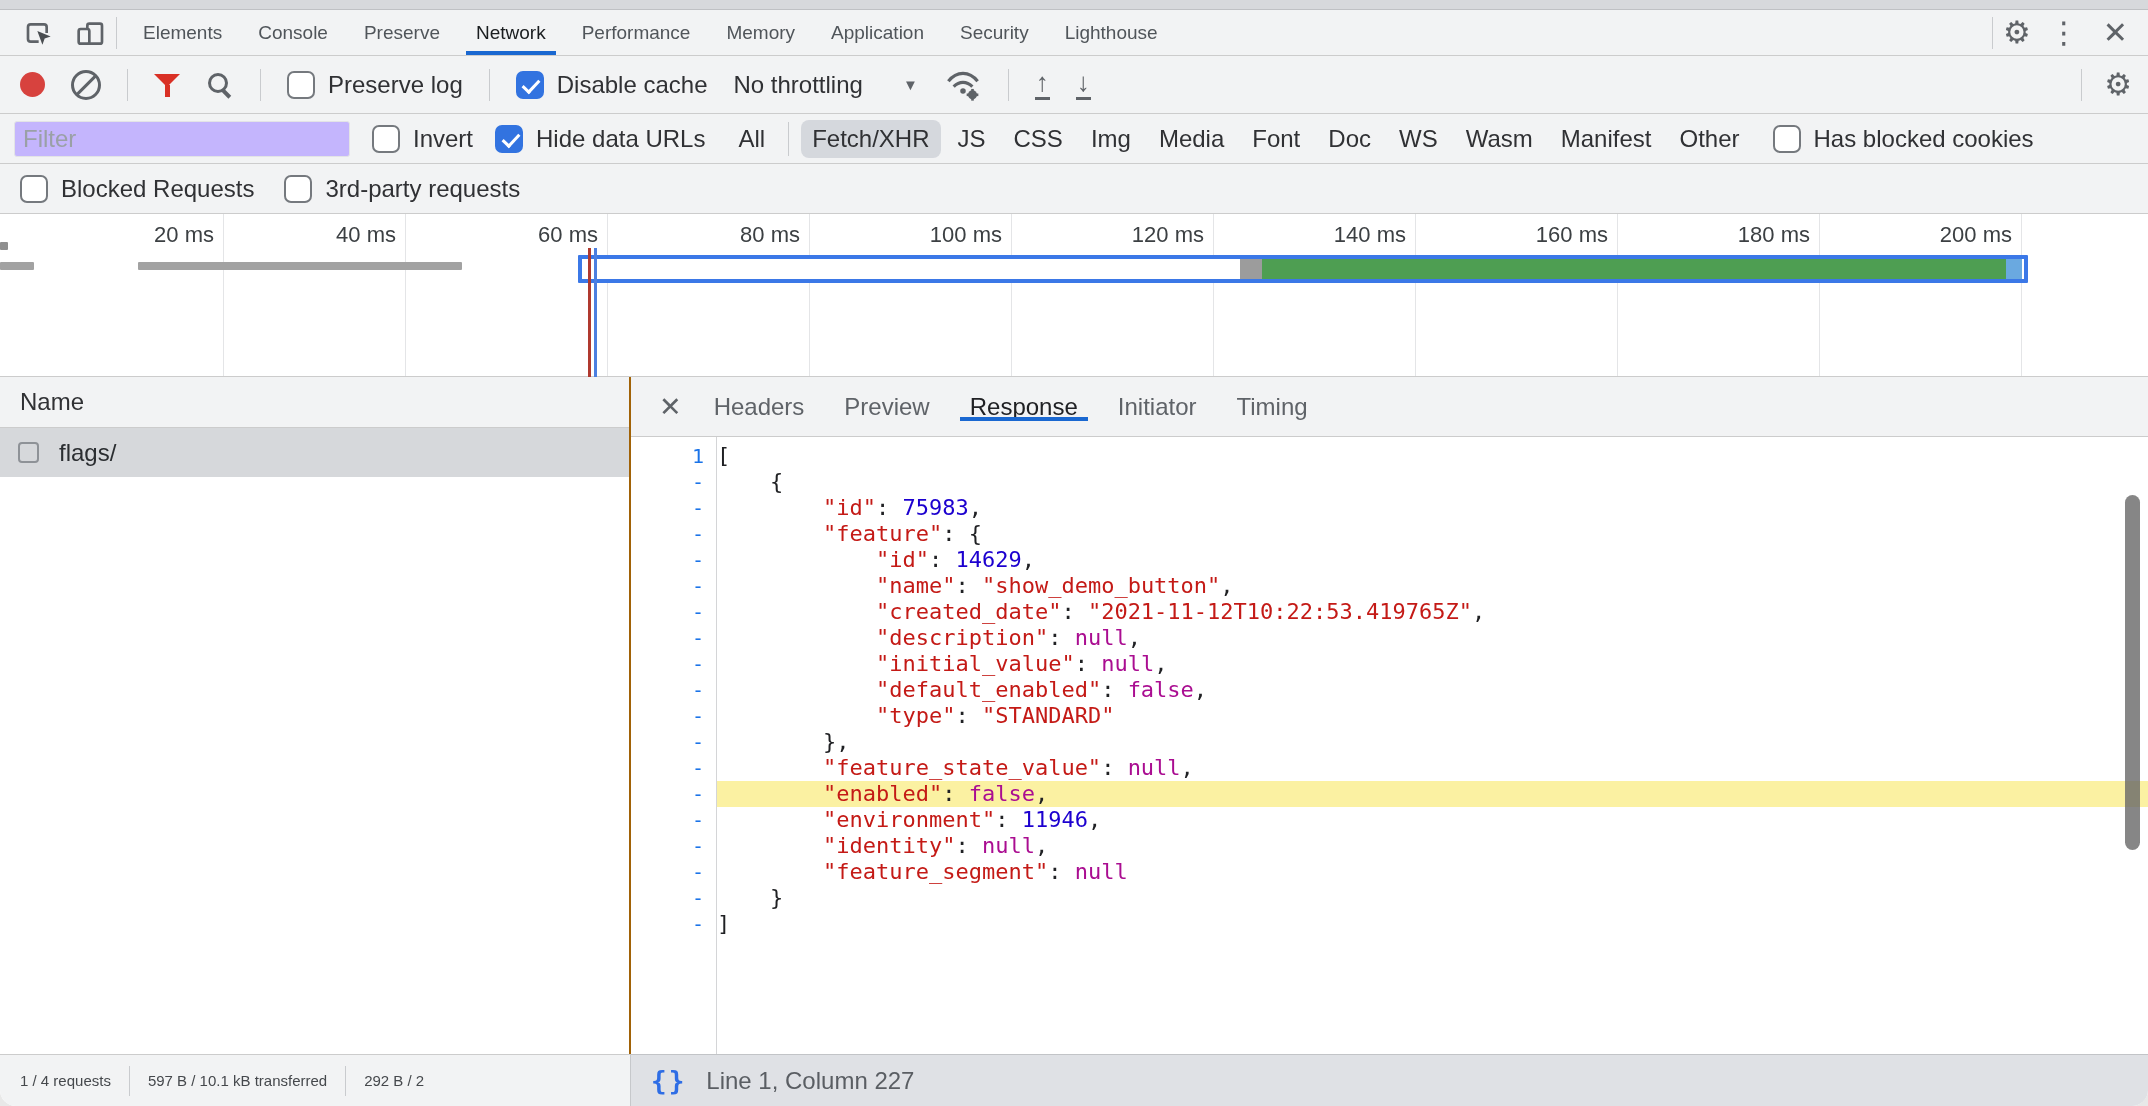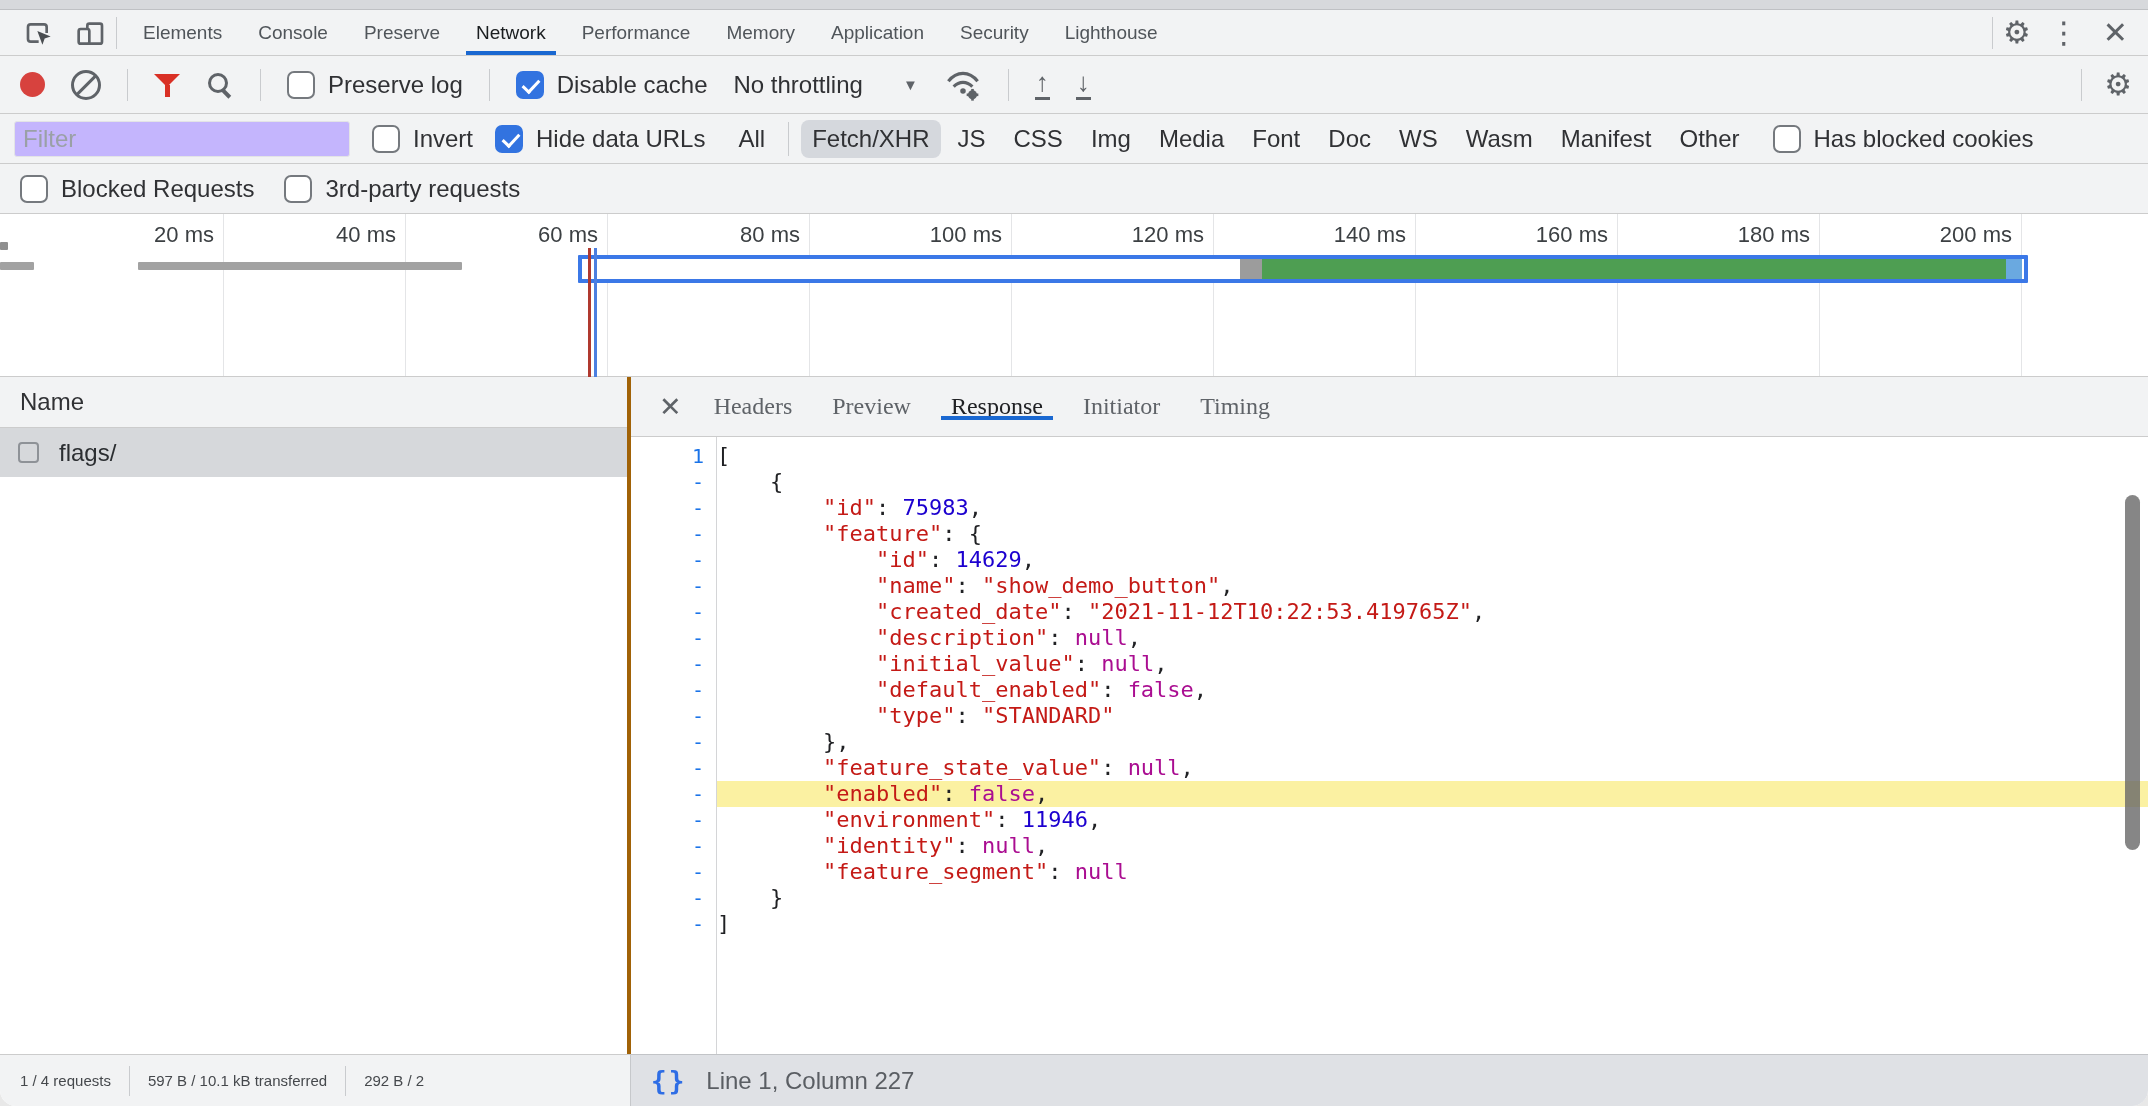--- a/index.html
+++ b/index.html
@@ -72,30 +72,30 @@
   #ov-selected .seg{position:absolute;top:0;bottom:0;}
   #seg-gray{left:658px;width:22px;background:#9c9c9c;}
   #seg-green{left:680px;width:744px;background:#4e9e52;}
   #seg-blue{left:1424px;width:16px;background:#6aa9e0;}
   .eventline{position:absolute;top:34px;height:129px;width:3px;z-index:5;}
   #load-line{left:588px;background:#b0392f;}
   #dcl-line{left:594px;background:#4c7fe0;}
 
   
   #main{position:absolute;top:377px;left:0;right:0;height:677px;display:flex;}
-  #left-panel{width:631px;box-sizing:border-box;border-right:4px solid #a16207;background:#fff;}
+  #left-panel{width:631px;box-sizing:border-box;border-right:2px solid #a16207;background:#fff;}
   #name-header{height:51px;box-sizing:border-box;background:#f2f3f4;border-bottom:1px solid #ccc;display:flex;align-items:center;padding-left:20px;font-size:24px;color:#303134;}
   .req-row{height:49px;display:flex;align-items:center;gap:20px;padding-left:18px;background:#d6d8db;cursor:pointer;}
   .req-icon{width:21px;height:21px;box-sizing:border-box;border:2.5px solid #8e9297;border-radius:4px;background:transparent;}
   .req-label{font-size:24px;color:#2b2e31;}
 
   #right-panel{flex:1;display:flex;flex-direction:column;background:#fff;min-width:0;}
   #detail-tabs{height:60px;box-sizing:border-box;background:#f2f3f4;border-bottom:1px solid #ccc;display:flex;align-items:stretch;padding-left:16px;}
   #close-details{display:flex;align-items:center;font-size:27px;color:#5f6368;padding:0 12px;cursor:pointer;}
-  .dtab{display:flex;align-items:center;padding:0 20px;font-size:24px;color:#5f6368;position:relative;cursor:pointer;font-family:Liberation Serif, serif;}
+  .dtab{display:flex;align-items:center;padding:0 20px;font-size:24px;color:#5f6368;position:relative;cursor:pointer;}
   .dtab.selected{color:#202124;}
   .dtab.selected::after{content:"";position:absolute;left:10px;right:10px;bottom:0;height:4px;background:#1a68d1;}
 
   #code-area{flex:1;display:flex;overflow:hidden;background:#fff;position:relative;}
   #gutter{width:86px;box-sizing:border-box;border-right:1px solid #d4d5d7;padding-top:6px;flex:0 0 86px;}
   .gutter-line{height:26px;line-height:26px;text-align:right;padding-right:12px;font-family:"DejaVu Sans Mono",monospace;font-size:20px;color:#1a73e8;}
   #code{flex:1;padding-top:6px;min-width:0;}
   .code-line{height:26px;line-height:26px;white-space:pre;font-family:"DejaVu Sans Mono",monospace;font-size:22px;}
   .code-line.hl{background:#fbf1a2;}
   .tok-p{color:#202124;}

